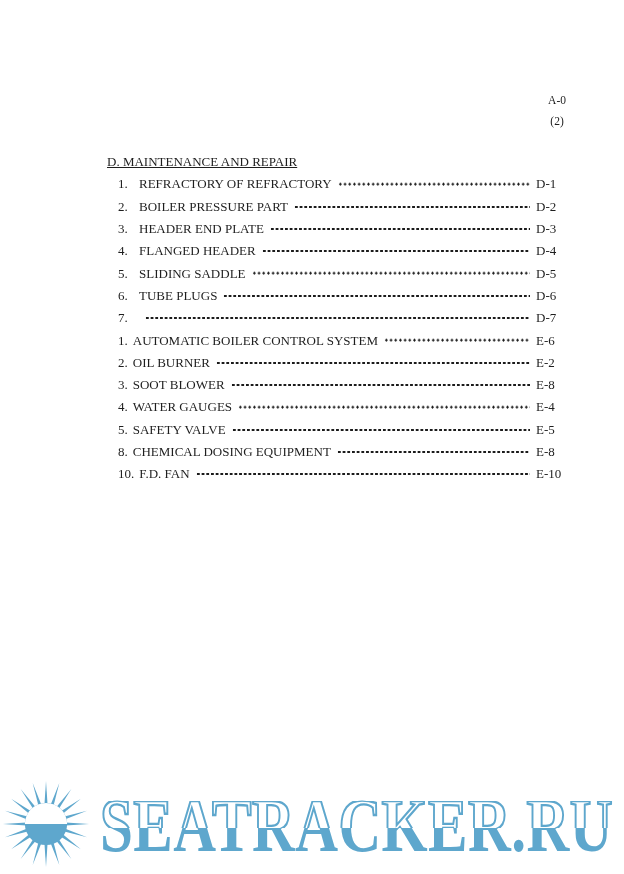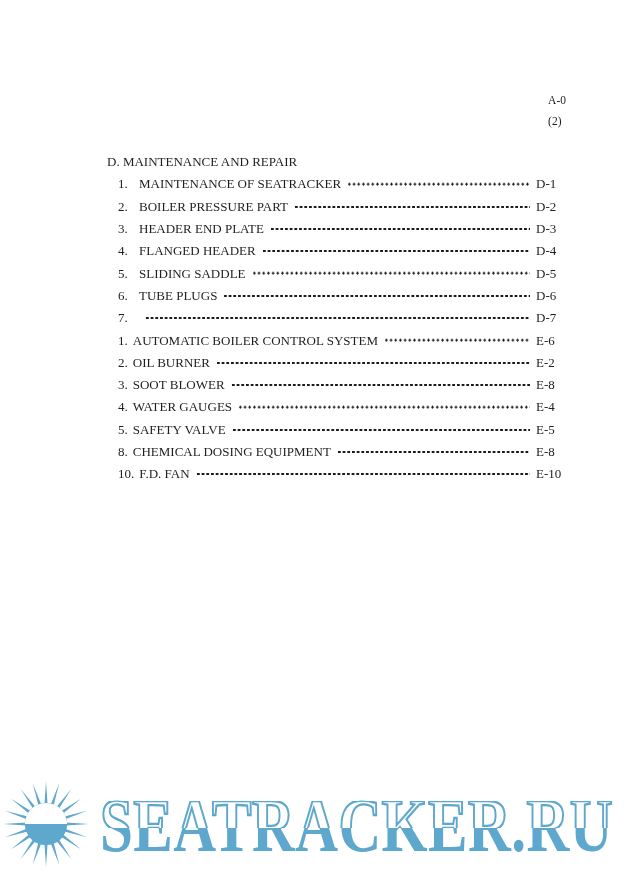--- a/index.html
+++ b/index.html
@@ -11,35 +11,36 @@
     width: 624px; height: 874px;
     overflow: hidden;
     font-family: "Liberation Serif", serif;
     color: #1e1e1e;
   }
 
   
   .page-header {
     position: absolute;
     top: 90px; right: 58px;
-    text-align: left;
+    text-align: center;
     font-size: 11.5px;
     line-height: 20.5px;
   }
 
   
   .toc {
     position: absolute;
     left: 107px; top: 151px;
     width: 463px;
     font-size: 13px;
   }
   .toc-section-title {
     height: 22.3px; line-height: 22.3px;
     white-space: nowrap;
+    text-decoration: underline;
   }
   .toc-row {
     display: flex;
     align-items: center;
     height: 22.3px;
     padding-left: 11px;
   }
   .toc-num { flex: none; white-space: nowrap; }
   .sec-d .toc-num { width: 21px; }
   .sec-e .toc-num { margin-right: 5px; }
@@ -102,21 +103,21 @@
   <div>A-0</div>
   <div>(2)</div>
 </div>
 
 <div class="toc">
 
   <div class="toc-section-title">D. MAINTENANCE AND REPAIR</div>
 
   <div class="toc-row sec-d">
     <span class="toc-num">1.</span>
-    <span class="toc-title">MAINTENANCE OF SEATRACKER</span>
+    <span class="toc-title">REFRACTORY OF REFRACTORY</span>
     <span class="toc-leader"></span>
     <span class="toc-page">D-1</span>
   </div>
   <div class="toc-row sec-d">
     <span class="toc-num">2.</span>
     <span class="toc-title">BOILER PRESSURE PART</span>
     <span class="toc-leader"></span>
     <span class="toc-page">D-2</span>
   </div>
   <div class="toc-row sec-d">

